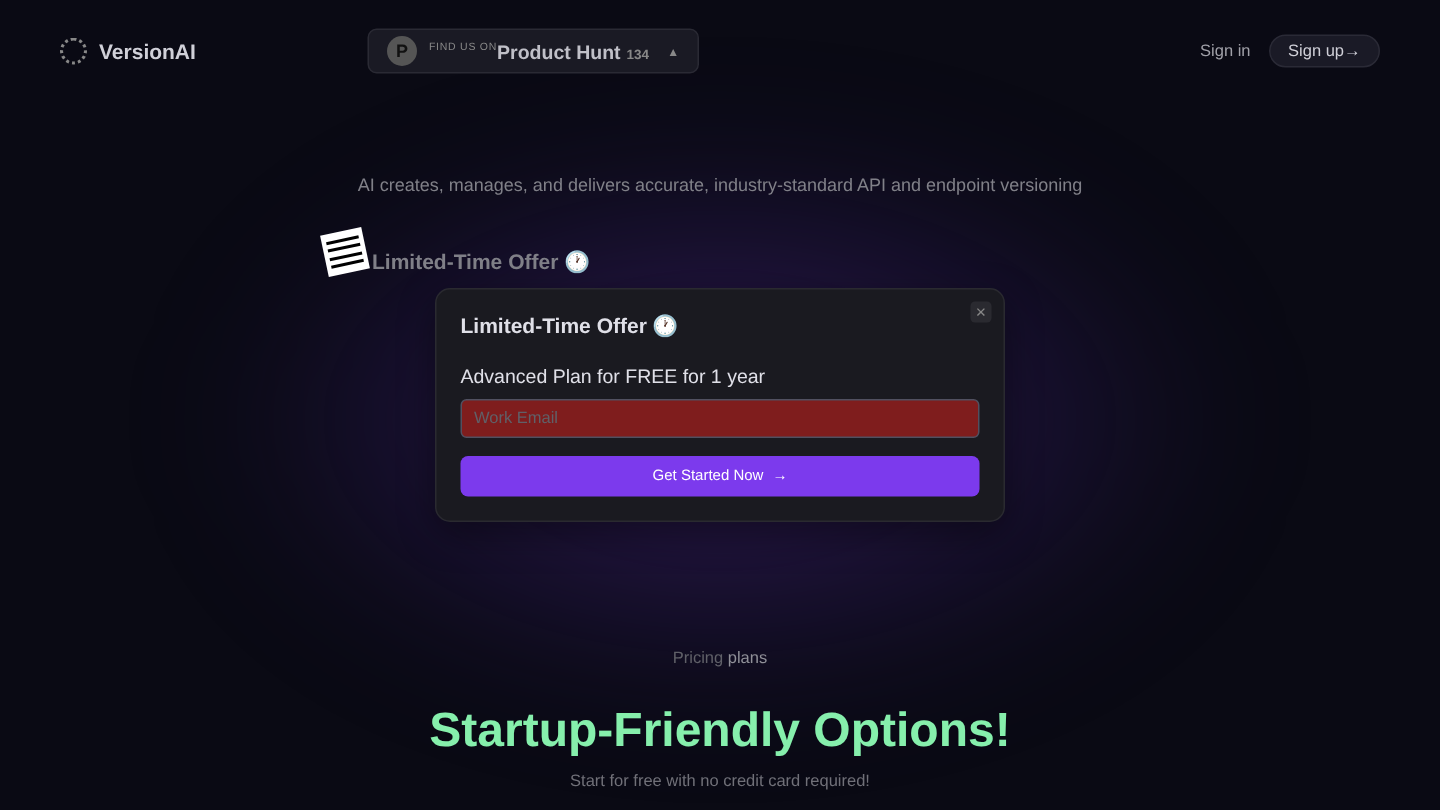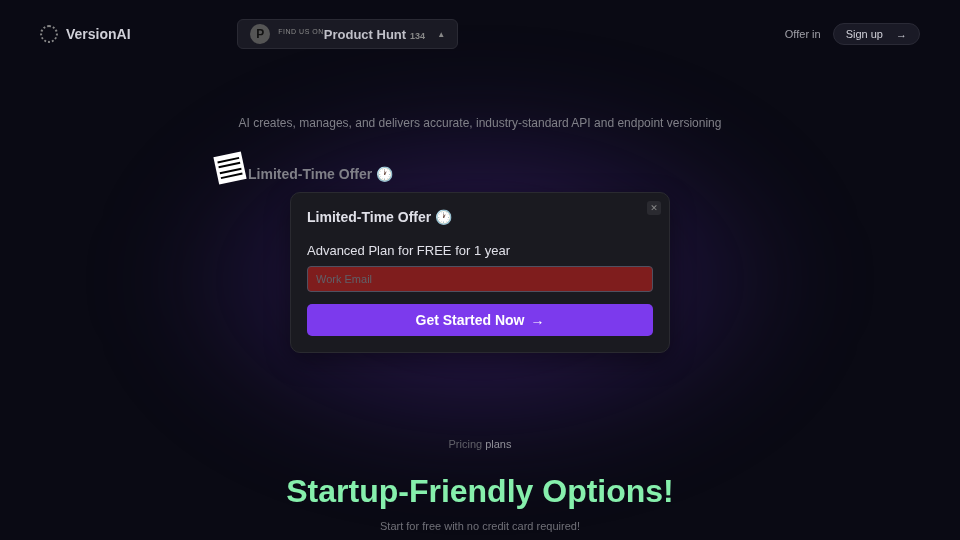--- a/index.html
+++ b/index.html
@@ -10,35 +10,35 @@
 .logo-icon{width:18px;height:18px;border:2px dotted #888;border-radius:50%}
 .ph-badge{background:#1a1a24;border:1px solid #2a2a34;border-radius:6px;padding:4px 12px;display:flex;align-items:center;gap:8px;margin-left:-220px}
 .ph-circle{width:20px;height:20px;background:#555;color:#111;border-radius:50%;display:flex;align-items:center;justify-content:center;font-weight:700;font-size:12px}
 .ph-text{display:flex;flex-direction:row;line-height:1}
 .ph-small{font-size:7px;color:#888;letter-spacing:0.5px}
 .ph-main{font-size:13px;font-weight:600;color:#c0c0c8}
 .ph-count{font-size:9px;color:#888;margin-left:4px}
 .ph-arrow{font-size:8px;color:#888;margin-left:4px}
 .auth{display:flex;align-items:center;gap:12px}
 .signin{font-size:11px;color:#a0a0a8;cursor:pointer}
-.signup{font-size:11px;color:#d0d0d8;background:#1a1a26;border:1px solid #2a2a36;border-radius:14px;padding:4px 12px;cursor:pointer;display:flex;align-items:center;gap:13px}
+.signup{font-size:11px;color:#d0d0d8;background:#1a1a26;border:1px solid #2a2a36;border-radius:14px;padding:4px 12px;cursor:pointer;display:flex;align-items:center;gap:0}
 .hero{text-align:center;margin-top:48px;position:relative;z-index:3}
 .hero h1{font-size:40px;font-weight:700;color:#d0d0d8;letter-spacing:-0.5px}
 .hero p{font-size:12px;color:#808088;margin-top:10px}
 .card-area{position:relative;margin:36px auto 16px;width:480px;z-index:3}
 .card-icon{position:absolute;left:-24px;top:-12px;width:28px;height:28px;background:#fff;transform:rotate(-12deg);display:flex;flex-direction:column;justify-content:space-around;padding:3px}
 .card-icon span{height:2px;background:#000}
 .card-title-out{font-size:14px;font-weight:600;color:#808088;margin-left:8px}
 .modal{background:#1a1a20;border:1px solid #2a2a30;border-radius:10px;padding:16px;margin-top:10px;position:relative;box-shadow:0 8px 24px rgba(0,0,0,0.4);width:380px;margin-left:auto;margin-right:auto}
 .modal-close{position:absolute;top:8px;right:8px;width:14px;height:14px;background:#2a2a30;border-radius:3px;font-size:9px;color:#888;display:flex;align-items:center;justify-content:center;cursor:pointer}
 .modal h3{font-size:14px;font-weight:600;color:#e0e0e8;margin-bottom:18px}
 .modal-sub{font-size:13px;font-weight:400;color:#e0e0e8;margin-bottom:8px}
 .modal-input{width:100%;background:#7f1d1d;border:1px solid #505060;border-radius:4px;padding:6px 8px;font-size:11px;color:#fff;outline:none}
 .modal-input::placeholder{color:#606068}
-.modal-btn{width:100%;background:#7c3aed;border:none;border-radius:5px;padding:8px;font-size:14px;font-weight:700;color:#fff;margin-top:12px;cursor:pointer;display:flex;align-items:center;justify-content:center;gap:6px}
+.modal-btn{width:100%;background:#7c3aed;border:none;border-radius:5px;padding:8px;font-size:10px;font-weight:400;color:#fff;margin-top:12px;cursor:pointer;display:flex;align-items:center;justify-content:center;gap:6px}
 .pricing{text-align:center;margin-top:85px;position:relative;z-index:3}
 .pricing-eyebrow{font-size:11px;color:#606068}
 .pricing-eyebrow b{color:#909098;font-weight:500}
 .pricing h2{font-size:32px;font-weight:700;color:#86efac;margin-top:23px}
 .pricing-sub{font-size:11px;color:#707078;margin-top:10px}
 </style>
 </head>
 <body>
 
 <div class="bg-glow"></div>
@@ -50,21 +50,21 @@
   </div>
   <div class="ph-badge">
     <div class="ph-circle">P</div>
     <div class="ph-text">
       <span class="ph-small">FIND US ON</span>
       <span class="ph-main"><span>Product Hunt</span><span class="ph-count">134</span></span>
     </div>
     <span class="ph-arrow">▲</span>
   </div>
   <div class="auth">
-    <span class="signin">Offer in</span>
+    <span class="signin">Sign in</span>
     <span class="signup">
         <span>Sign up</span>
         <span>→</span>
       </span>
   </div>
 </div>
 
 <div class="hero">
   <p>AI creates, manages, and delivers accurate, industry-standard API and endpoint versioning</p>
 </div>

